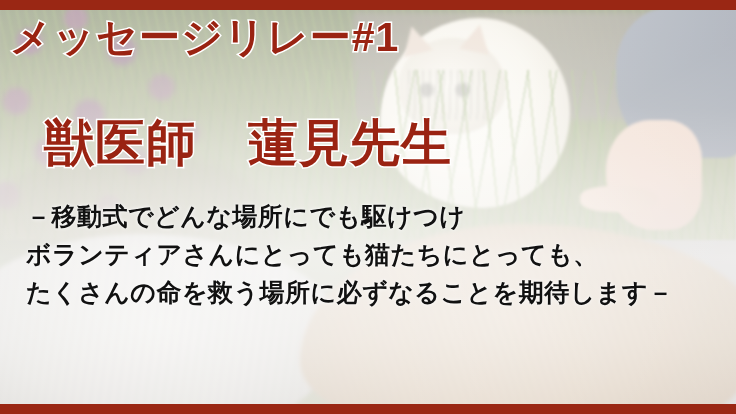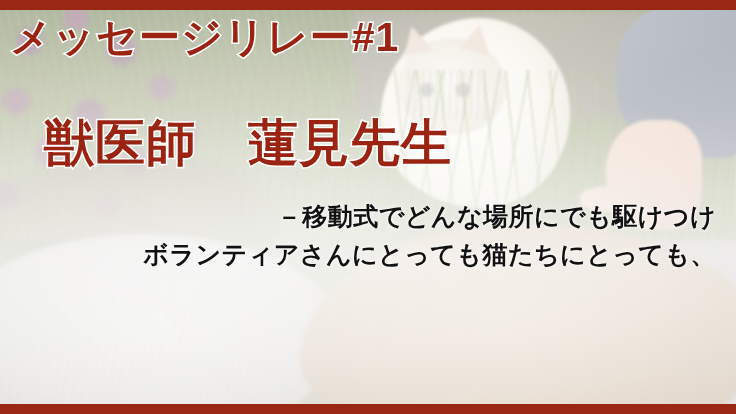--- a/index.html
+++ b/index.html
@@ -218,21 +218,20 @@
     -webkit-text-stroke: 3px #ffffff;
     paint-order: stroke fill;
     white-space: pre;
     margin-left: 20px;
   }
   .body-block {
     position: absolute;
     left: 26px;
     top: 198px;
     width: 690px;
-    text-align: right;
   }
   .body-line {
     font-family: "Liberation Serif", "DejaVu Serif", serif;
     font-weight: bold;
     font-size: 25px;
     line-height: 38px;
     letter-spacing: .5px;
     color: #111111;
     white-space: pre;
     text-shadow: 0 0 4px rgba(255,255,255,.85), 0 0 2px rgba(255,255,255,.9);
@@ -268,16 +267,17 @@
   <div class="bar bar-bottom"></div>
 
   <div class="text-layer">
     <div class="title">メッセージリレー#1</div>
 
     <div class="subtitle">獣医師　蓮見先生</div>
 
     <div class="body-block">
       <div class="body-line">－移動式でどんな場所にでも駆けつけ</div>
       <div class="body-line">ボランティアさんにとっても猫たちにとっても、</div>
+      <div class="body-line">たくさんの命を救う場所に必ずなることを期待します－</div>
     </div>
   </div>
 
 </div>
 
 </body></html>

